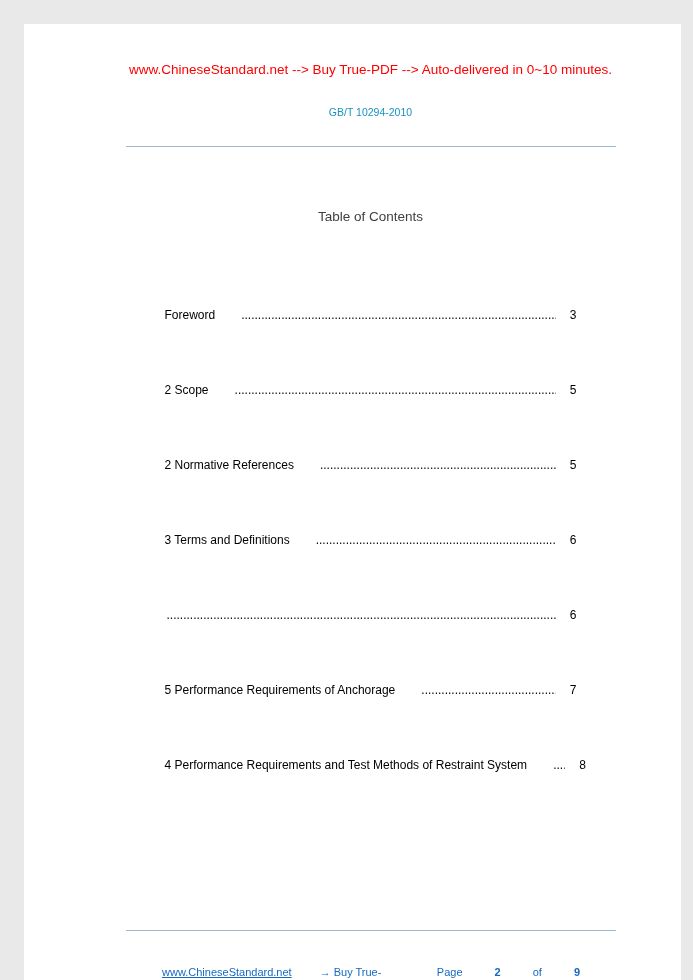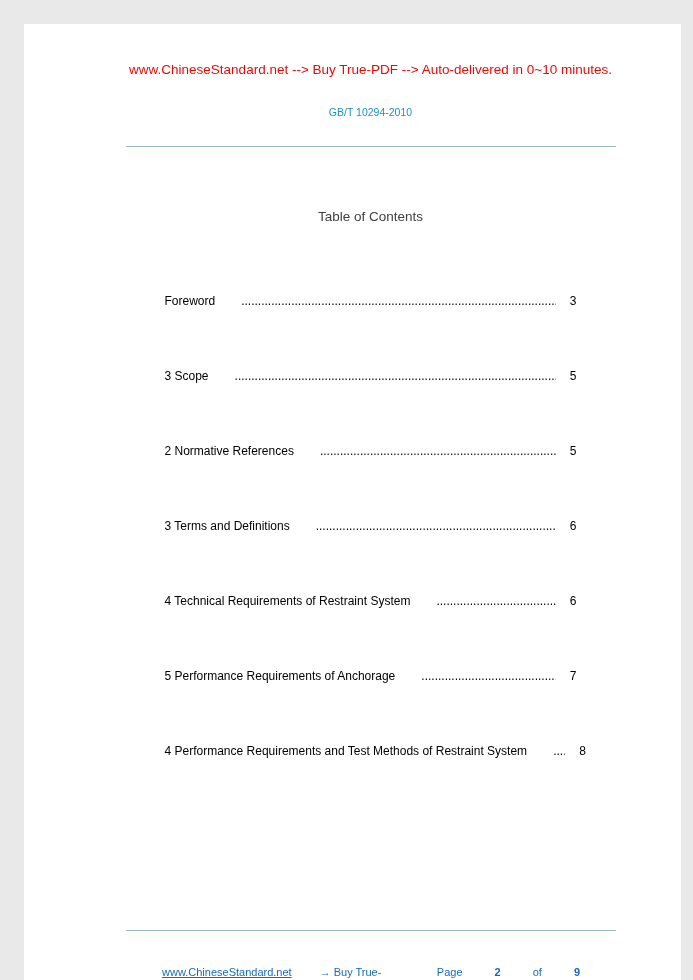--- a/index.html
+++ b/index.html
@@ -45,21 +45,21 @@
     text-align: center;
     font-size: 13.5px;
     font-weight: normal;
     color: #404040;
     line-height: 16px;
   }
 
   
   .toc {
     width: 484px;
-    margin: 22px auto 0 auto;
+    margin: 36px auto 0 auto;
   }
   .toc-row {
     display: flex;
     align-items: baseline;
     font-size: 12px;
     line-height: 12px;
     color: #000000;
     margin-bottom: 15px;
   }
   .toc-label { white-space: nowrap; }
@@ -120,39 +120,38 @@
 
   <div class="toc">
 
     <div class="toc-row">
       <span class="toc-label">Foreword</span>
       <span class="toc-leader"></span>
       <span class="toc-page">3</span>
     </div>
 
     <div class="toc-row">
-      <span class="toc-label">3 Scope</span>
+      <span class="toc-label">2 Scope</span>
       <span class="toc-leader"></span>
       <span class="toc-page">5</span>
     </div>
 
     <div class="toc-row">
       <span class="toc-label">2 Normative References</span>
       <span class="toc-leader"></span>
       <span class="toc-page">5</span>
     </div>
 
     <div class="toc-row">
       <span class="toc-label">3 Terms and Definitions</span>
       <span class="toc-leader"></span>
       <span class="toc-page">6</span>
     </div>
 
     <div class="toc-row">
-      <span class="toc-label">4 Technical Requirements of Restraint System</span>
       <span class="toc-leader"></span>
       <span class="toc-page">6</span>
     </div>
 
     <div class="toc-row">
       <span class="toc-label">5 Performance Requirements of Anchorage</span>
       <span class="toc-leader"></span>
       <span class="toc-page">7</span>
     </div>
 

